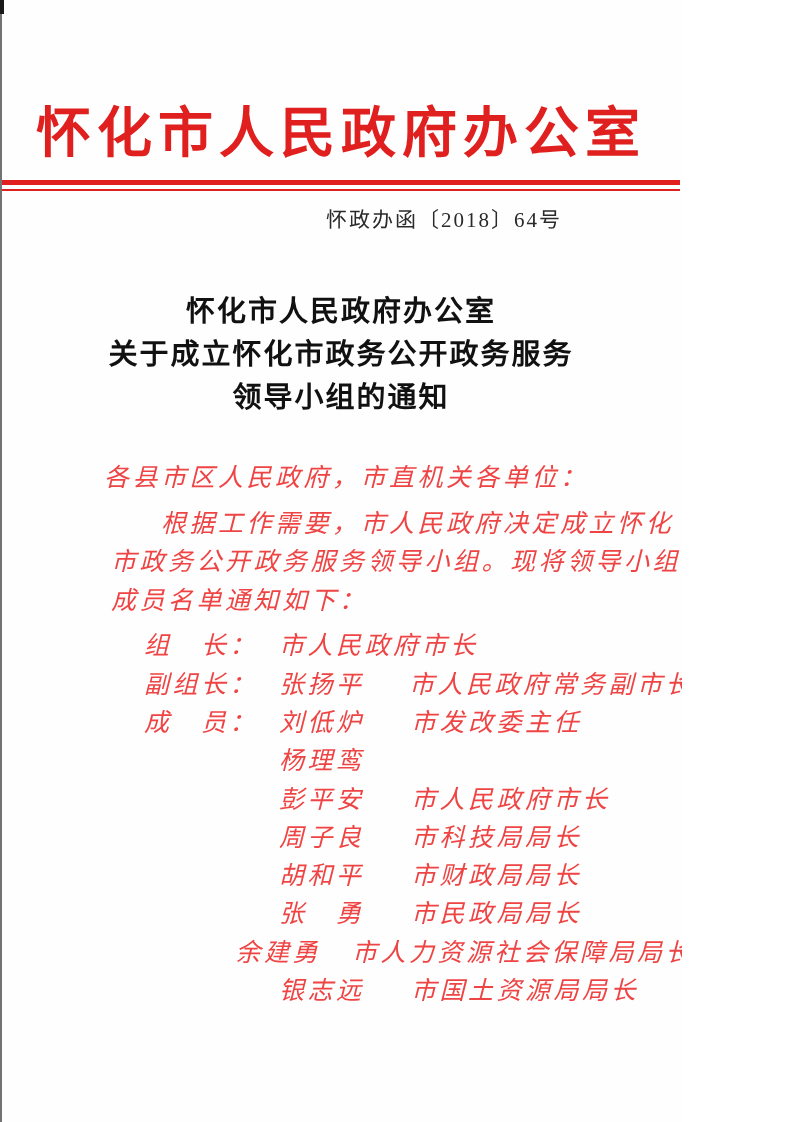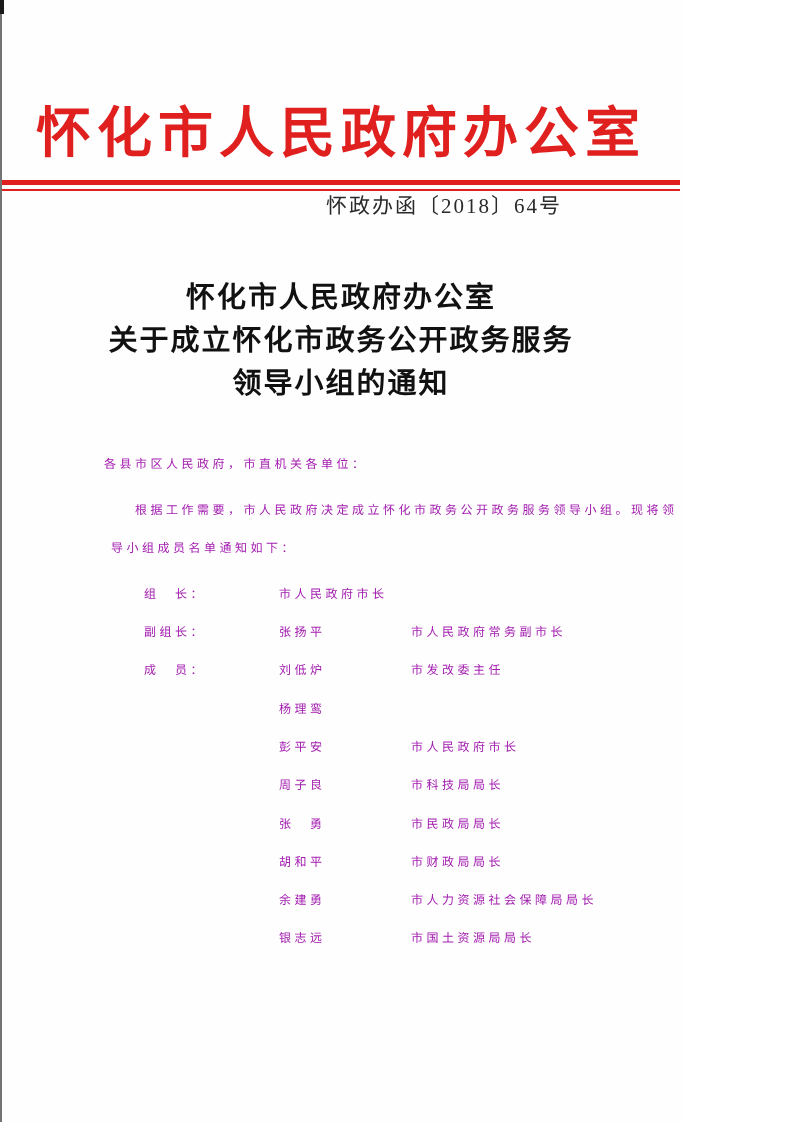--- a/index.html
+++ b/index.html
@@ -48,20 +48,21 @@
     white-space: nowrap;
   }
   .letterhead-rule {
     width: 678px;
     margin: 10px auto 0 auto;
     height: 4px;
     border-top: 5px solid #e01f1f;
     border-bottom: 2px solid #e01f1f;
   }
   .doc-number {
+    margin-top: 14px;
     padding-right: 120px;
     text-align: right;
     font-size: 21px;
     line-height: 30px;
     letter-spacing: 2px;
     color: #2a2a2a;
   }
   
   .notice-title {
     margin-top: 55px;
@@ -69,24 +70,25 @@
     font-weight: bold;
     font-size: 29px;
     line-height: 43px;
     letter-spacing: 2px;
     color: #111;
   }
   
   .doc-body {
     margin: 40px 0 0 104px;
     width: 590px;
-    font-size: 12px;
+    font-size: 25px;
     letter-spacing: 3.5px;
     line-height: 38.6px;
-    color: #a21caf;
+    color: #ef4444;
+    font-style: italic;
   }
   .salutation { margin: 0; }
   .paragraph {
     margin: 7px;
     text-indent: 2em;
   }
   .member-list {
     margin-top: 0;
     margin-left: 40px;
   }
@@ -150,27 +152,27 @@
         <span class="member-name">彭平安</span>
         <span class="member-title">市人民政府市长</span>
       </div>
       <div class="member-row">
         <span class="member-role"></span>
         <span class="member-name">周子良</span>
         <span class="member-title">市科技局局长</span>
       </div>
       <div class="member-row">
         <span class="member-role"></span>
-        <span class="member-name">张　勇</span>
-        <span class="member-title">市民政局局长</span>
+        <span class="member-name">胡和平</span>
+        <span class="member-title">市财政局局长</span>
       </div>
       <div class="member-row">
         <span class="member-role"></span>
-        <span class="member-name">胡和平</span>
-        <span class="member-title">市财政局局长</span>
+        <span class="member-name">张　勇</span>
+        <span class="member-title">市民政局局长</span>
       </div>
       <div class="member-row">
         <span class="member-role"></span>
         <span class="member-name">余建勇</span>
         <span class="member-title">市人力资源社会保障局局长</span>
       </div>
       <div class="member-row">
         <span class="member-role"></span>
         <span class="member-name">银志远</span>
         <span class="member-title">市国土资源局局长</span>

